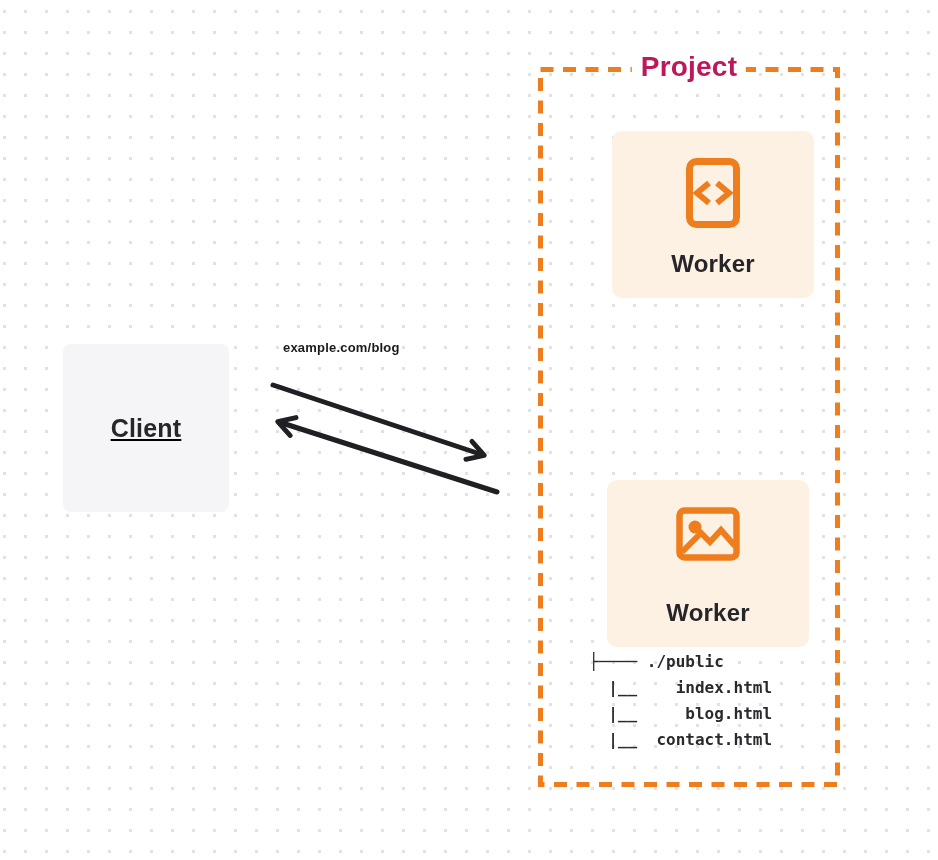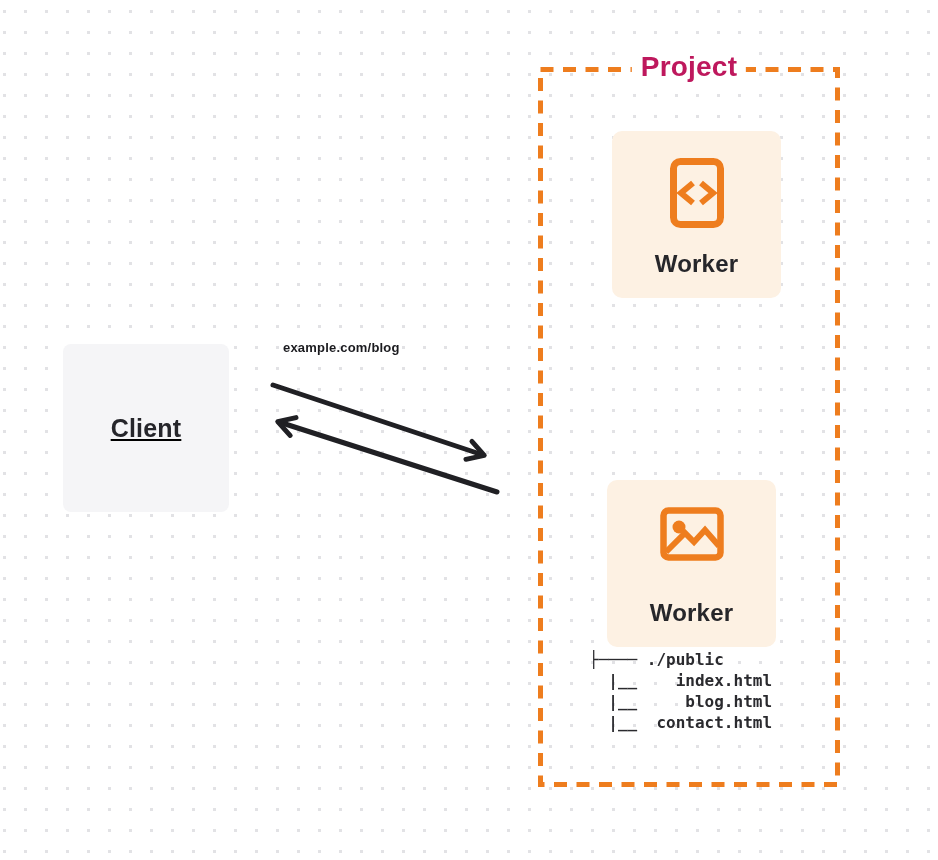--- a/index.html
+++ b/index.html
@@ -41,36 +41,36 @@
   .project-label{
     position:absolute; top:-16px; left:50%; transform:translateX(-50%);
     background:#ffffff; padding:0 9px;
     font-size:28px; font-weight:bold; color:#be185d; letter-spacing:.2px;
     white-space:nowrap;
   }
 
   
   .card{
     background:#fdf1e3; border-radius:10px;
-    width:169px; height:167px;
+    width:202px; height:167px;
     display:flex; flex-direction:column; align-items:center;
     box-sizing:border-box; padding:26px 0 20px 0;
   }
   .worker-card{ left:612px; top:131px; }
   .assets-card{ left:607px; top:480px; }
   .card-label{
     margin-top:auto;
     font-size:24px; font-weight:bold; color:#26262a; letter-spacing:.2px;
   }
 
   
   .file-tree{
     left:589px; top:649px;
     font-family:"DejaVu Sans Mono", monospace;
-    font-size:16px; font-weight:bold; line-height:21px;
+    font-size:16px; font-weight:bold; line-height:26px;
     color:#2a2a2e; white-space:pre; margin:0;
   }
 </style>
 </head>
 <body>
 
 <div class="abs client-box">
   <span class="client-label">Client</span>
 </div>
 

